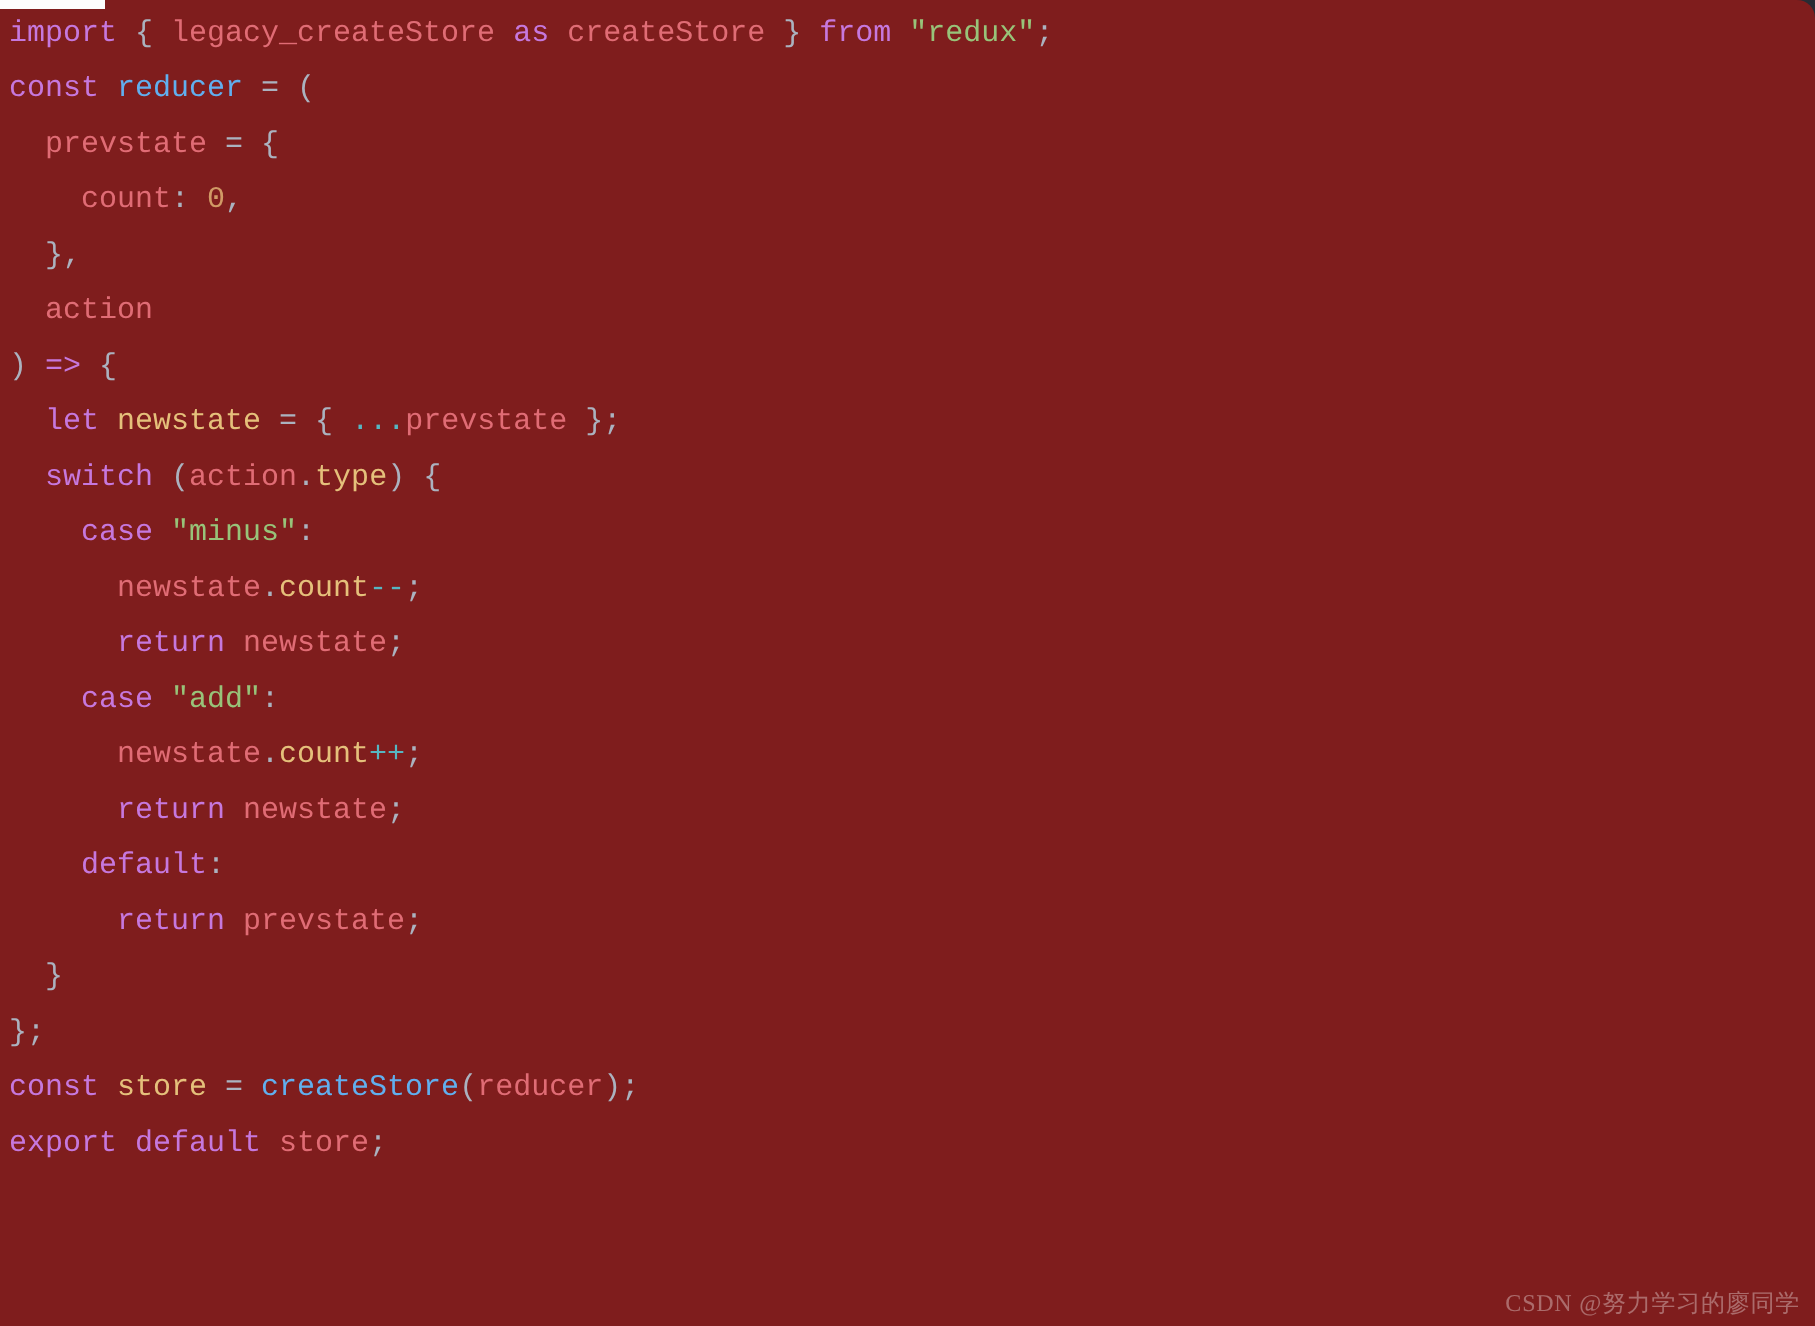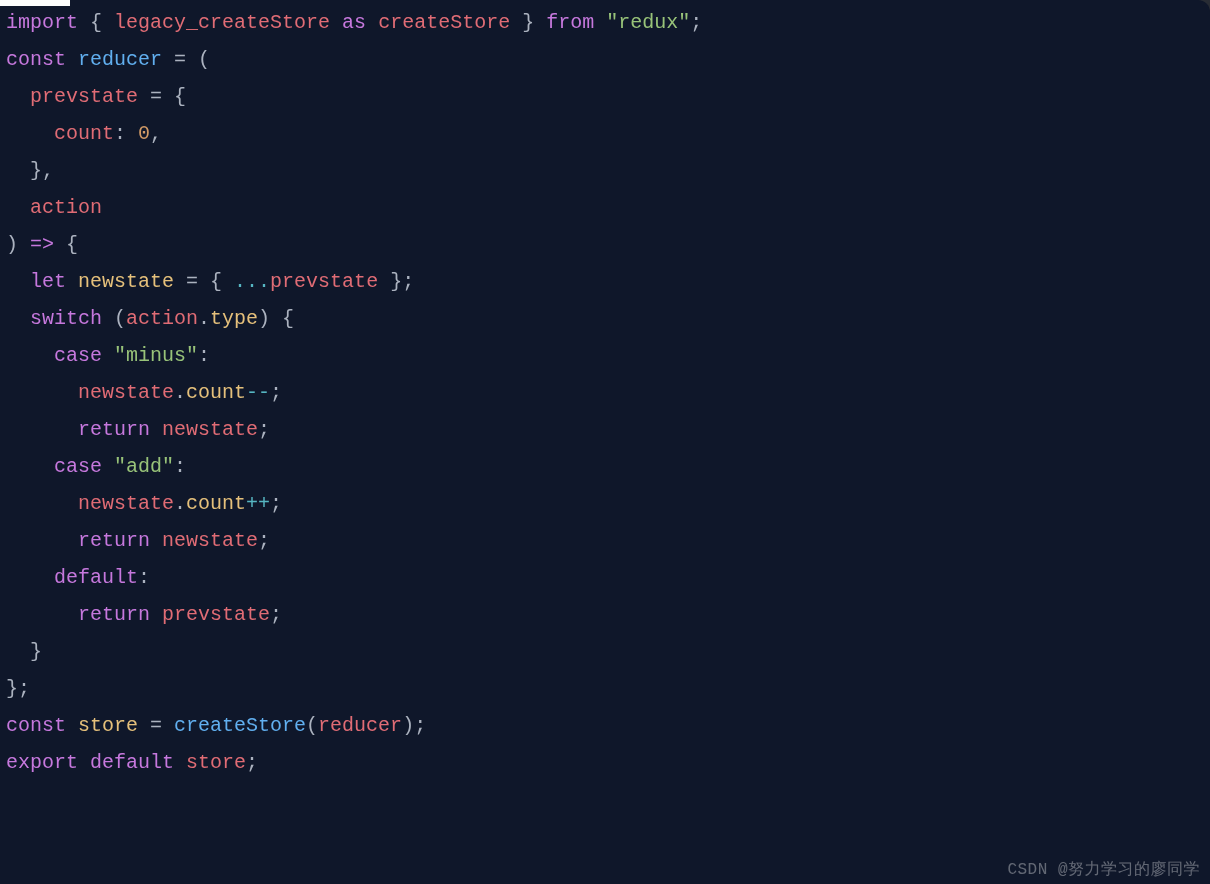--- a/index.html
+++ b/index.html
@@ -7,21 +7,21 @@
     padding: 0;
     background: #282c34;
     width: 1210px;
     height: 884px;
     overflow: hidden;
     font-family: "Consolas", "Courier New", monospace;
     font-size: 20px;
     position: relative;
   }
   .editor {
-    background: #0f172a;
+    background: #7f1d1d;
     padding: 4px 6px;
     border-top-right-radius: 12px;
     line-height: 1.85;
     white-space: pre;
     color: #abb2bf;
     height: 100%;
     box-sizing: border-box;
   }
   .top-notch {
     position:absolute;
@@ -39,21 +39,21 @@
   .tok-string    { color: #98c379; }
   .tok-operator  { color: #56b6c2; }
   .tok-punct     { color: #abb2bf; }
   .tok-prop      { color: #e06c75; }
   .tok-member    { color: #e5c07b; }
   .watermark {
     position: absolute;
     bottom: 4px;
     right: 10px;
     color: rgba(255,255,255,0.35);
-    font-family: Liberation Mono, monospace;
+    font-family: Liberation Serif, serif;
     font-size: 16px;
     letter-spacing: 0.5px;
   }
 </style>
 </head>
 <body>
 
 <div class="top-notch"></div>
 
 <div class="editor"><span><span class="tok-keyword">import</span><span class="tok-punct"> </span><span class="tok-punct">{ </span><span class="tok-ident">legacy_createStore</span><span class="tok-punct"> </span><span class="tok-keyword">as</span><span class="tok-punct"> </span><span class="tok-ident">createStore</span><span class="tok-punct"> }</span><span class="tok-punct"> </span><span class="tok-keyword">from</span><span class="tok-punct"> </span><span class="tok-string">"redux"</span><span class="tok-punct">;</span></span>

